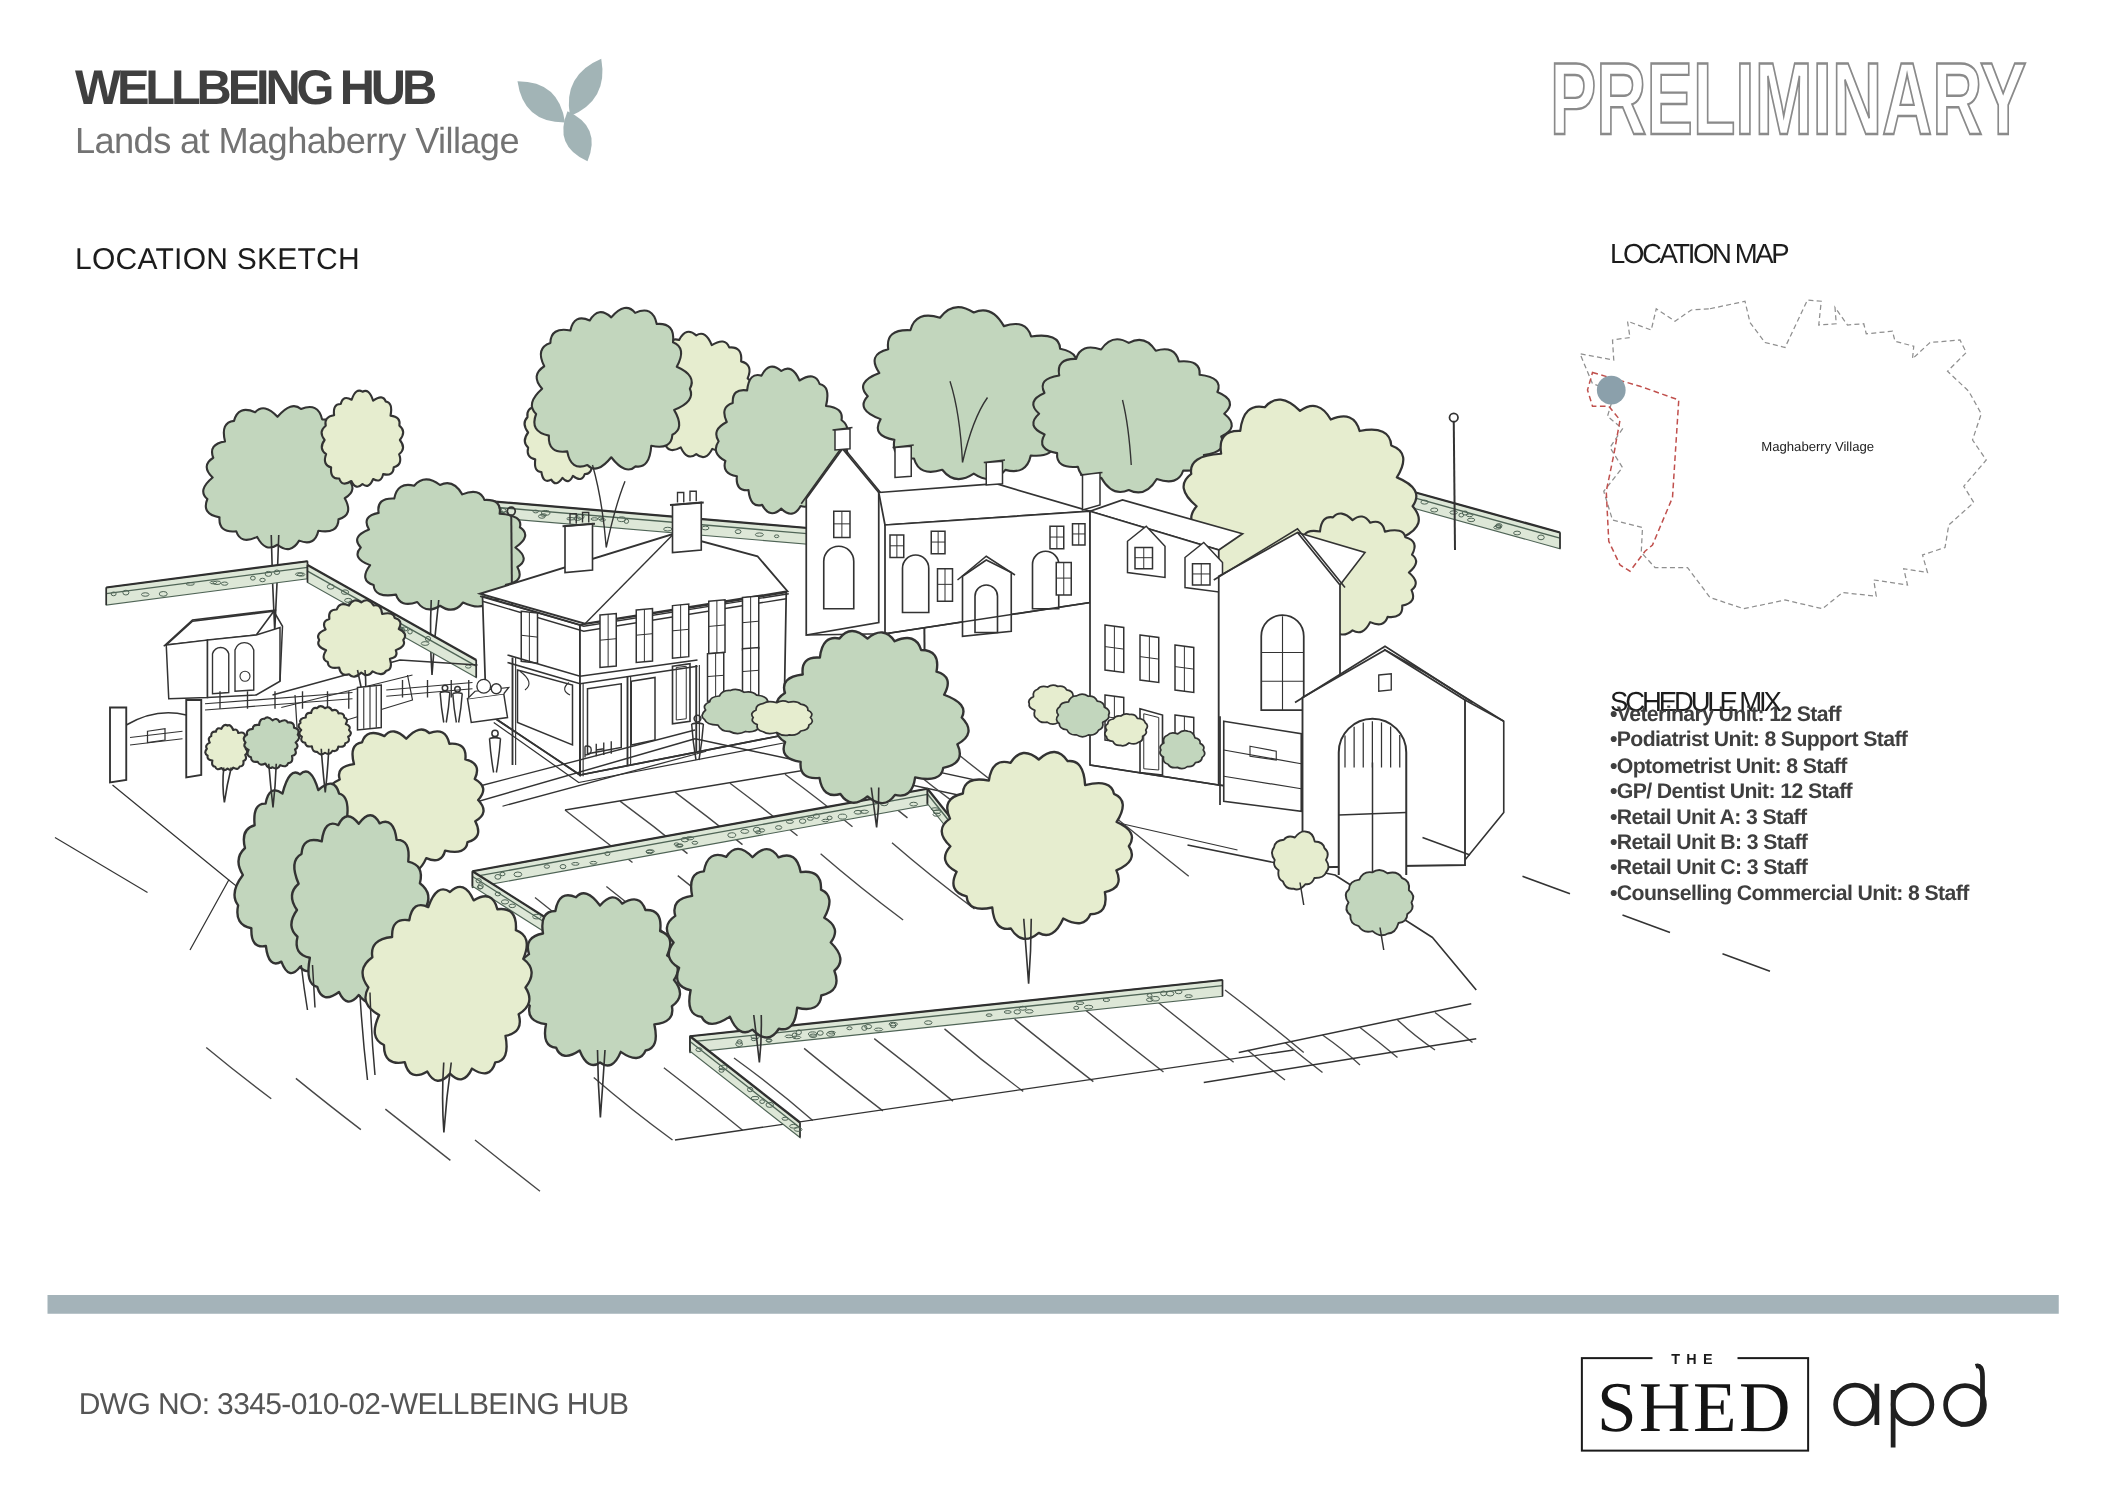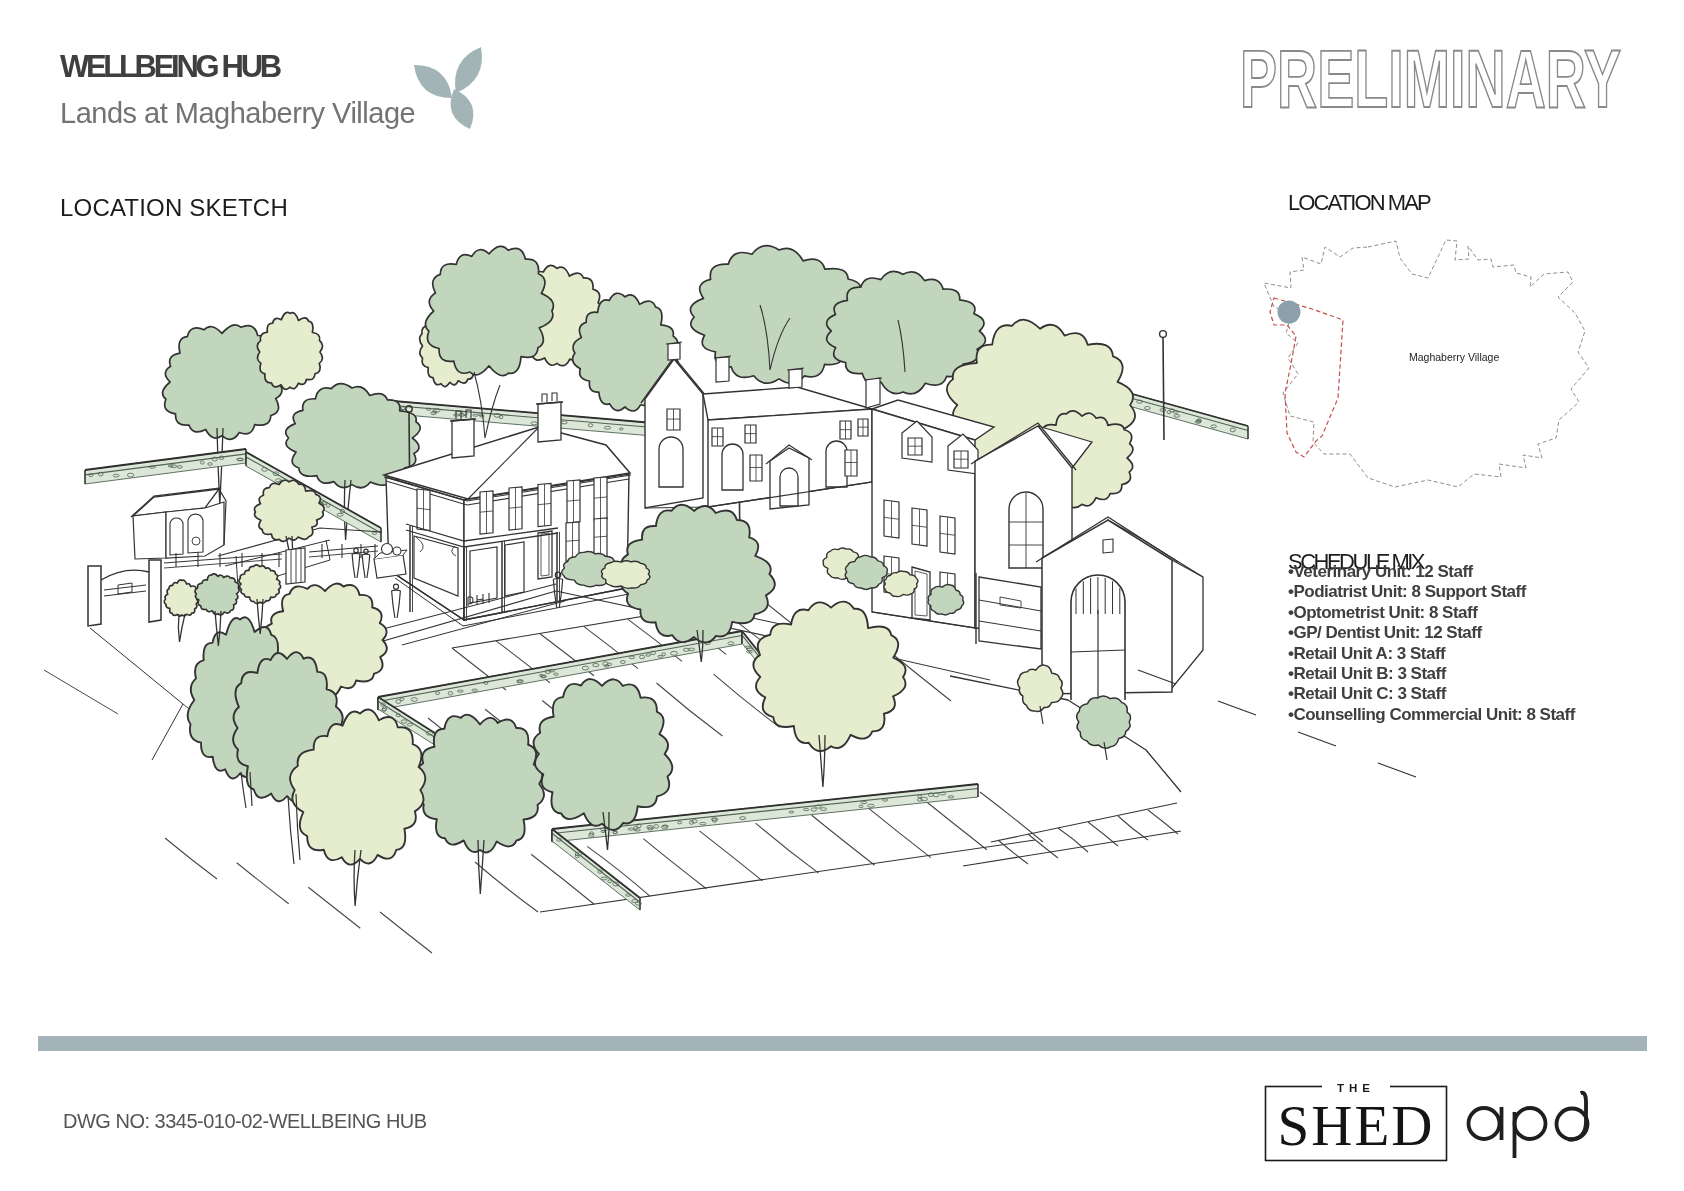--- a/index.html
+++ b/index.html
@@ -2,21 +2,21 @@
 <html><head>
 <meta charset="utf-8">
 <style>
 html,body{margin:0;padding:0;background:#ffffff;}
 body{width:1684px;height:1191px;position:relative;font-family:"Liberation Sans",sans-serif;overflow:hidden;}
 .abs{position:absolute;}
 </style>
 </head>
 <body>
 
-<div class="abs" style="left:60px;top:49px;font-size:31px;font-weight:bold;color:#3f3f3f;letter-spacing:-3.3px;">WELLBEING HUB</div>
+<div class="abs" style="left:60px;top:49px;font-size:39px;font-weight:bold;color:#3f3f3f;letter-spacing:-3.3px;">WELLBEING HUB</div>
 
 <div class="abs" style="left:60px;top:97px;font-size:29px;color:#737373;letter-spacing:-0.5px;">Lands at Maghaberry Village</div>
 
 <div class="abs" style="left:60px;top:194px;font-size:24px;color:#1c1c1c;letter-spacing:0.2px;">LOCATION SKETCH</div>
 
 <div class="abs" style="left:1288px;top:190px;font-size:22px;color:#1c1c1c;letter-spacing:-1.9px;">LOCATION MAP</div>
 
 <div class="abs" style="left:1288px;top:549px;font-size:22px;color:#1c1c1c;letter-spacing:-2.5px;">SCHEDULE MIX</div>
 
 <div class="abs" style="left:1288px;top:562px;font-size:17px;font-weight:bold;color:#3f3f3f;line-height:20.4px;letter-spacing:-0.5px;">
@@ -25,21 +25,21 @@
 •Optometrist Unit: 8 Staff<br>
 •GP/ Dentist Unit: 12 Staff<br>
 •Retail Unit A: 3 Staff<br>
 •Retail Unit B: 3 Staff<br>
 •Retail Unit C: 3 Staff<br>
 •Counselling Commercial Unit: 8 Staff
 </div>
 
 <div class="abs" style="left:38px;top:1036px;width:1609px;height:15px;background:#a4b3b9;"></div>
 
-<div class="abs" style="left:63px;top:1110px;font-size:20px;color:#555555;letter-spacing:-0.5px;">DWG NO: 3345-010-02-WELLBEING HUB</div>
+<div class="abs" style="left:63px;top:1110px;font-size:24px;color:#555555;letter-spacing:-0.5px;">DWG NO: 3345-010-02-WELLBEING HUB</div>
 <svg class="abs" style="left:0;top:0" width="1684" height="1191" viewBox="0 0 1684 1191">
 
 <g>
 <path d="M452,98 Q447.4,64.9 414,65 Q418.6,98.1 452,98 Z" fill="#a2b4b6"></path>
 <path d="M456,93 Q487.0,80.0 481,47 Q450.0,60.0 456,93 Z" fill="#a2b4b6"></path>
 <path d="M454,89 Q442.5,116.8 470,129 Q481.5,101.2 454,89 Z" fill="#a2b4b6"></path>
 </g>
 
 <g>
       <text x="1240" y="107" font-family="Liberation Sans, sans-serif" font-weight="bold" font-size="82" textLength="381" lengthAdjust="spacingAndGlyphs" fill="#ffffff" stroke="#8a8a8a" stroke-width="1.9">PRELIMINARY</text>

